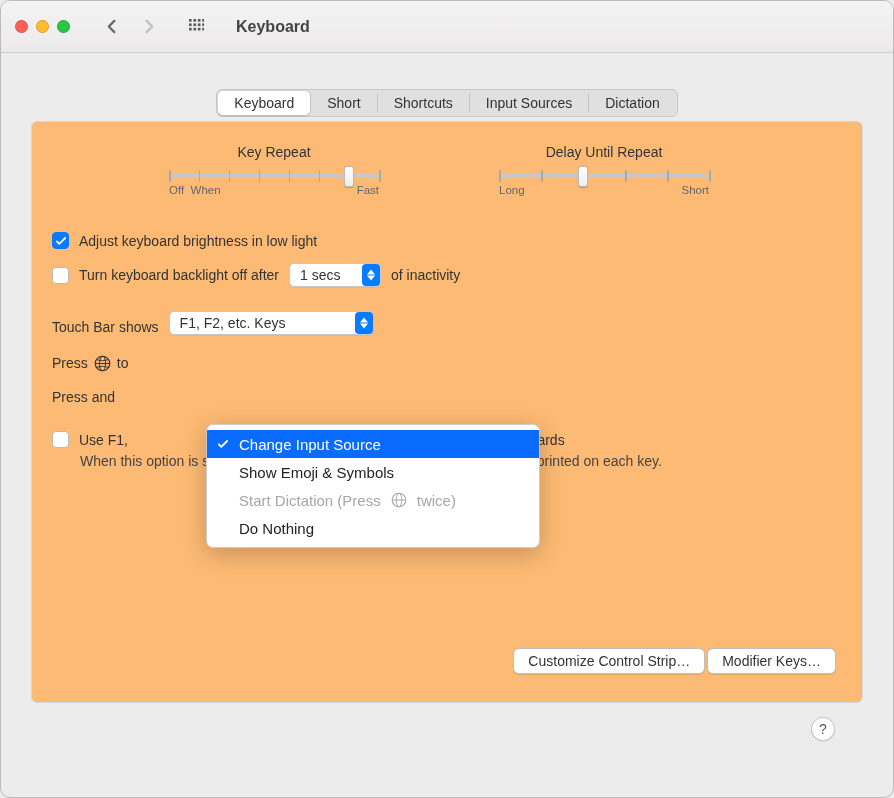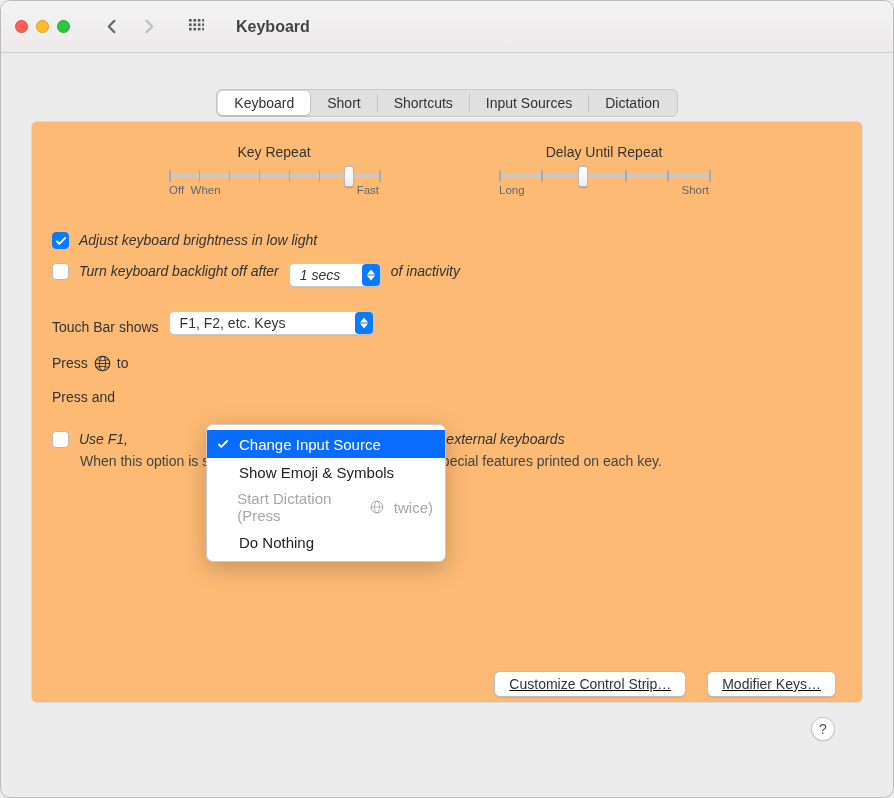--- a/index.html
+++ b/index.html
@@ -144,26 +144,25 @@
 }
 .slider-labels {
   display: flex;
   justify-content: space-between;
   font-size: 11.5px;
   color: #666;
 }
 
 .check-row {
   display: flex;
-  align-items: flex-start;
+  align-items: center;
   gap: 10px;
   font-size: 14px;
   color: #333;
   margin-bottom: 14px;
-  font-style: italic;
 }
 .checkbox {
   width: 17px; height: 17px;
   border: 1px solid #b9b9b9;
   border-radius: 4px;
   background: #fff;
   display: inline-flex; align-items:center; justify-content:center;
 }
 .checkbox.checked {
   background: #0a7bff;
@@ -218,24 +217,23 @@
 .note {
   font-size: 14px;
   color: #444;
   margin-left: 28px;
   line-height: 1.35;
 }
 
 .bottom-buttons {
   position: absolute;
   right: 26px;
-  bottom: 5px;
-  display: flex;
-  gap: 21px;
-  text-decoration: underline;
+  bottom: 28px;
+  display: flex;
+  gap: 2px;
 }
 .mac-btn {
   background: #fff;
   border: 0.5px solid #c0bfbf;
   border-radius: 6px;
   padding: 4px 14px;
   font-size: 14px;
   color: #333;
   box-shadow: 0 0.5px 1px rgba(0,0,0,0.1);
 }
@@ -255,21 +253,21 @@
   display:flex;align-items:center;justify-content:center;
   font-size: 14px; color: #555;
   box-shadow: 0 0.5px 1px rgba(0,0,0,0.15);
 }
 
 
 .menu {
   position: absolute;
   left: 174px;
   top: 302px;
-  width: 240px;
+  width: 334px;
   background: #fff;
   border: 0.5px solid #ccc;
   border-radius: 7px;
   box-shadow: 0 6px 24px rgba(0,0,0,0.22);
   padding: 5px 0;
   z-index: 100;
 }
 .menu-item {
   display: flex;
   align-items: center;

